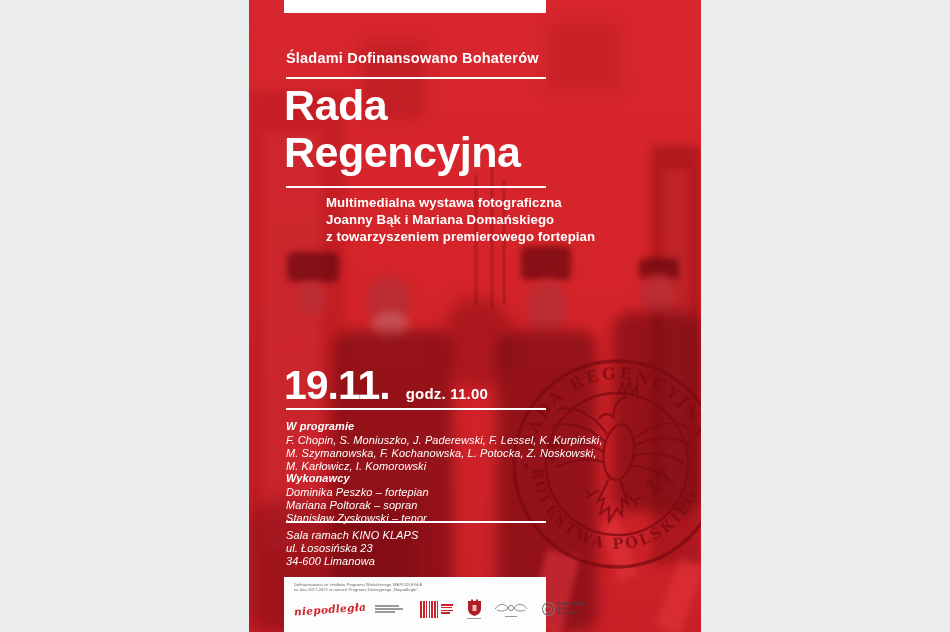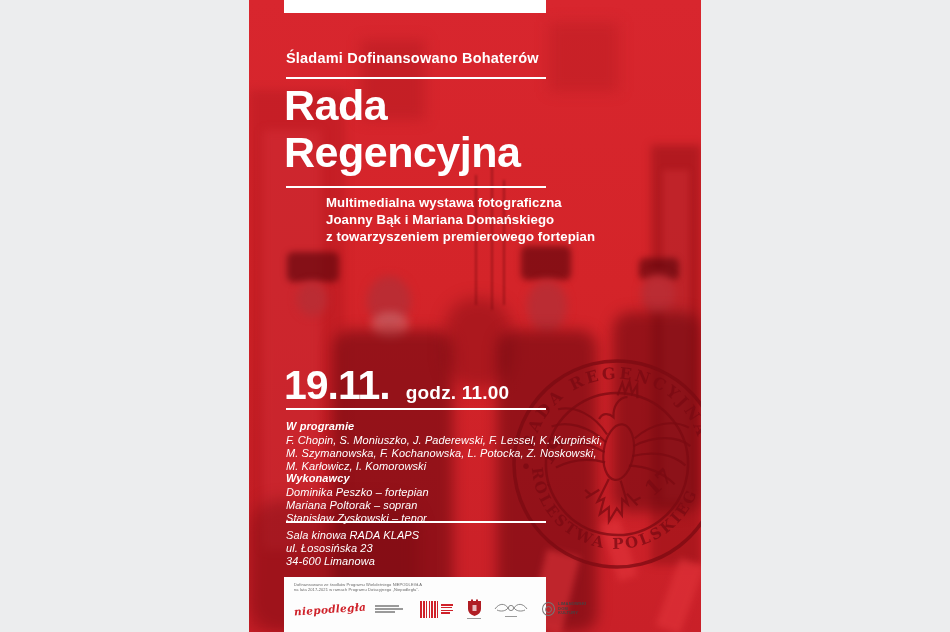--- a/index.html
+++ b/index.html
@@ -33,21 +33,21 @@
   .seal text{font-family:"DejaVu Serif",serif;font-weight:bold;fill:rgba(122,10,18,.82);}
   
   .txt{position:absolute;color:#fff;white-space:nowrap;}
   .kicker{left:37px;top:50px;font-size:14.5px;font-weight:bold;letter-spacing:.2px;}
   .rule{position:absolute;left:37px;width:260px;height:2px;background:#fff;}
   .title{left:35px;top:82px;font-family:Liberation Sans, sans-serif;font-weight:bold;
          font-size:43px;line-height:47px;letter-spacing:-.5px;}
   .desc{left:37px;top:194px;font-size:13.2px;line-height:17px;font-weight:bold;letter-spacing:.1px;margin-left:40px;}
   .daterow{left:35px;top:362px;display:flex;align-items:baseline;}
   .date-big{font-size:41px;font-weight:bold;letter-spacing:-1px;}
-  .date-time{font-size:19px;font-weight:bold;margin-left:16px;letter-spacing:.2px;}
+  .date-time{font-size:15px;font-weight:bold;margin-left:16px;letter-spacing:.2px;}
   .small{font-size:11px;line-height:13px;letter-spacing:.1px;font-style:italic;}
   .program{left:37px;top:420px;}
   .performers{left:37px;top:472px;}
   .venue{left:37px;top:529px;}
   .program .h,.performers .h{font-weight:bold;margin-bottom:1px;}
   
   .footer{position:absolute;left:35px;top:577px;width:262px;height:55px;background:#fdfdfd;}
   .disclaimer{position:absolute;left:10px;top:5px;font-size:4px;line-height:5px;color:#666;white-space:nowrap;letter-spacing:.1px;}
   .logos{position:absolute;left:10px;top:17px;width:244px;height:30px;display:flex;align-items:center;}
   .np-script{font-family:"DejaVu Serif",serif;font-style:italic;font-weight:bold;
@@ -168,21 +168,21 @@
   <div class="txt small performers">
     <div class="h">Wykonawcy</div>
     <div>Dominika Peszko – fortepian</div>
     <div>Mariana Poltorak – sopran</div>
     <div>Stanisław Zyskowski – tenor</div>
   </div>
 
   <div class="rule" style="top:521px"></div>
 
   <div class="txt small venue">
-    <div>Sala kinowa RADA KLAPS</div>
+    <div>Sala ramach KINO KLAPS</div>
     <div>ul. Łososińska 23</div>
     <div>34-600 Limanowa</div>
   </div>
 
   <div class="footer">
     <div class="disclaimer">
       <div>Dofinansowano ze środków Programu Wieloletniego NIEPODLEGŁA</div>
       <div>na lata 2017-2021 w ramach Programu Dotacyjnego „Niepodległa”.</div>
     </div>
     <div class="logos">

